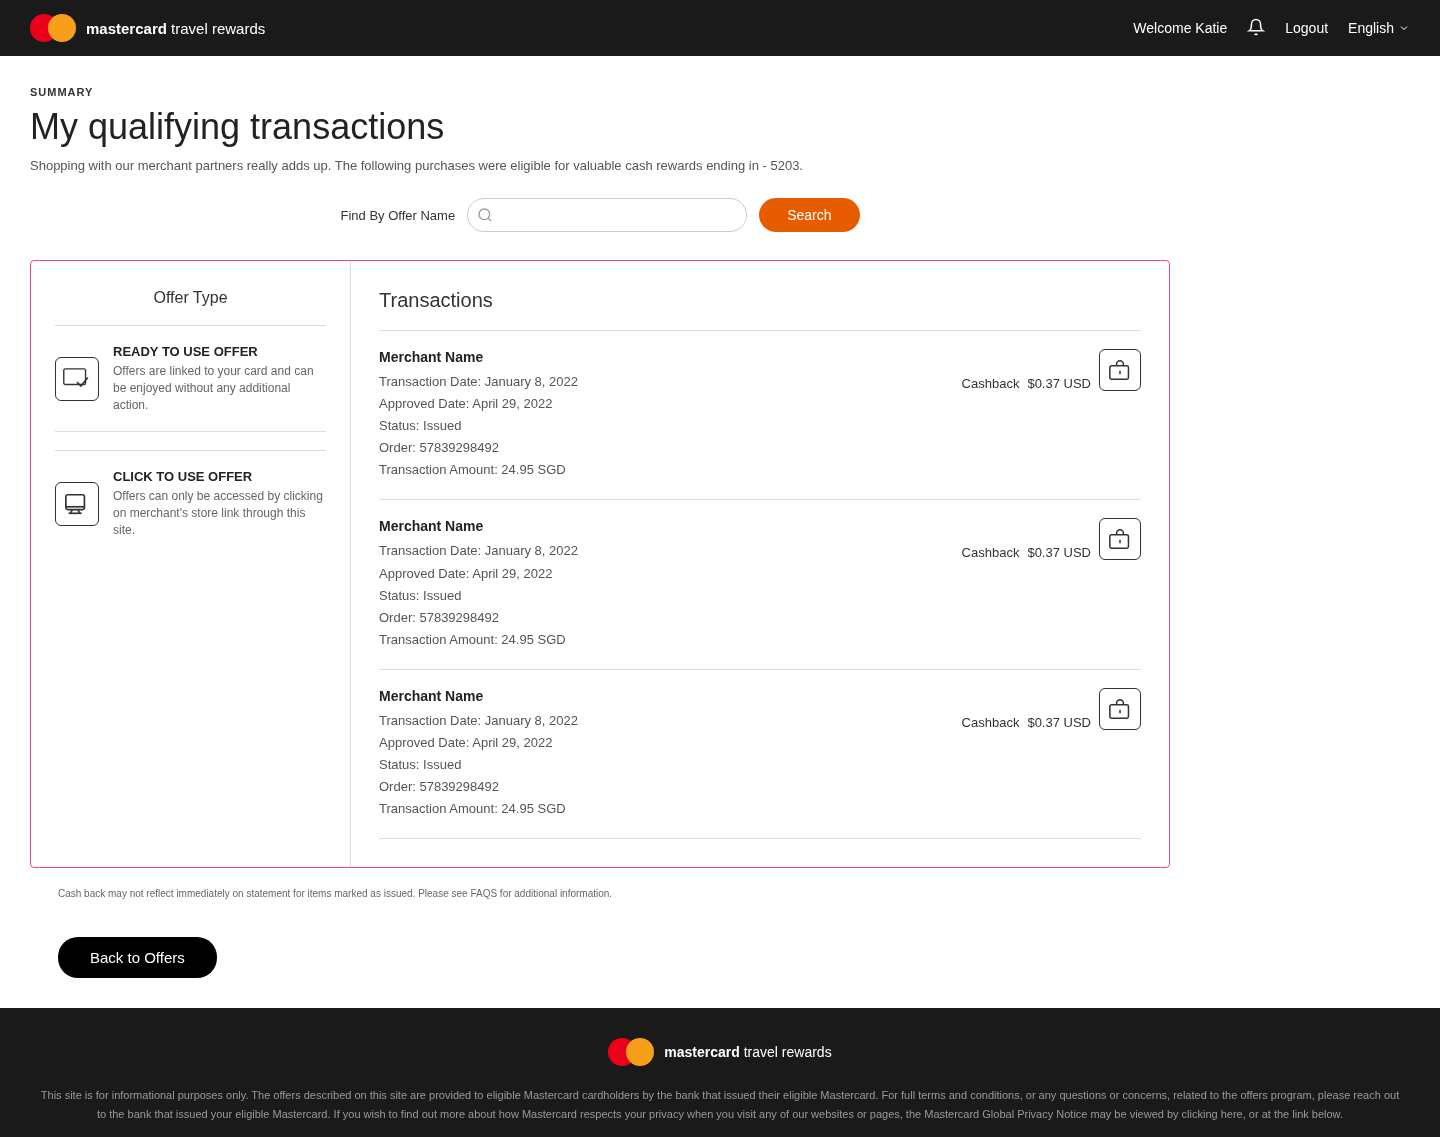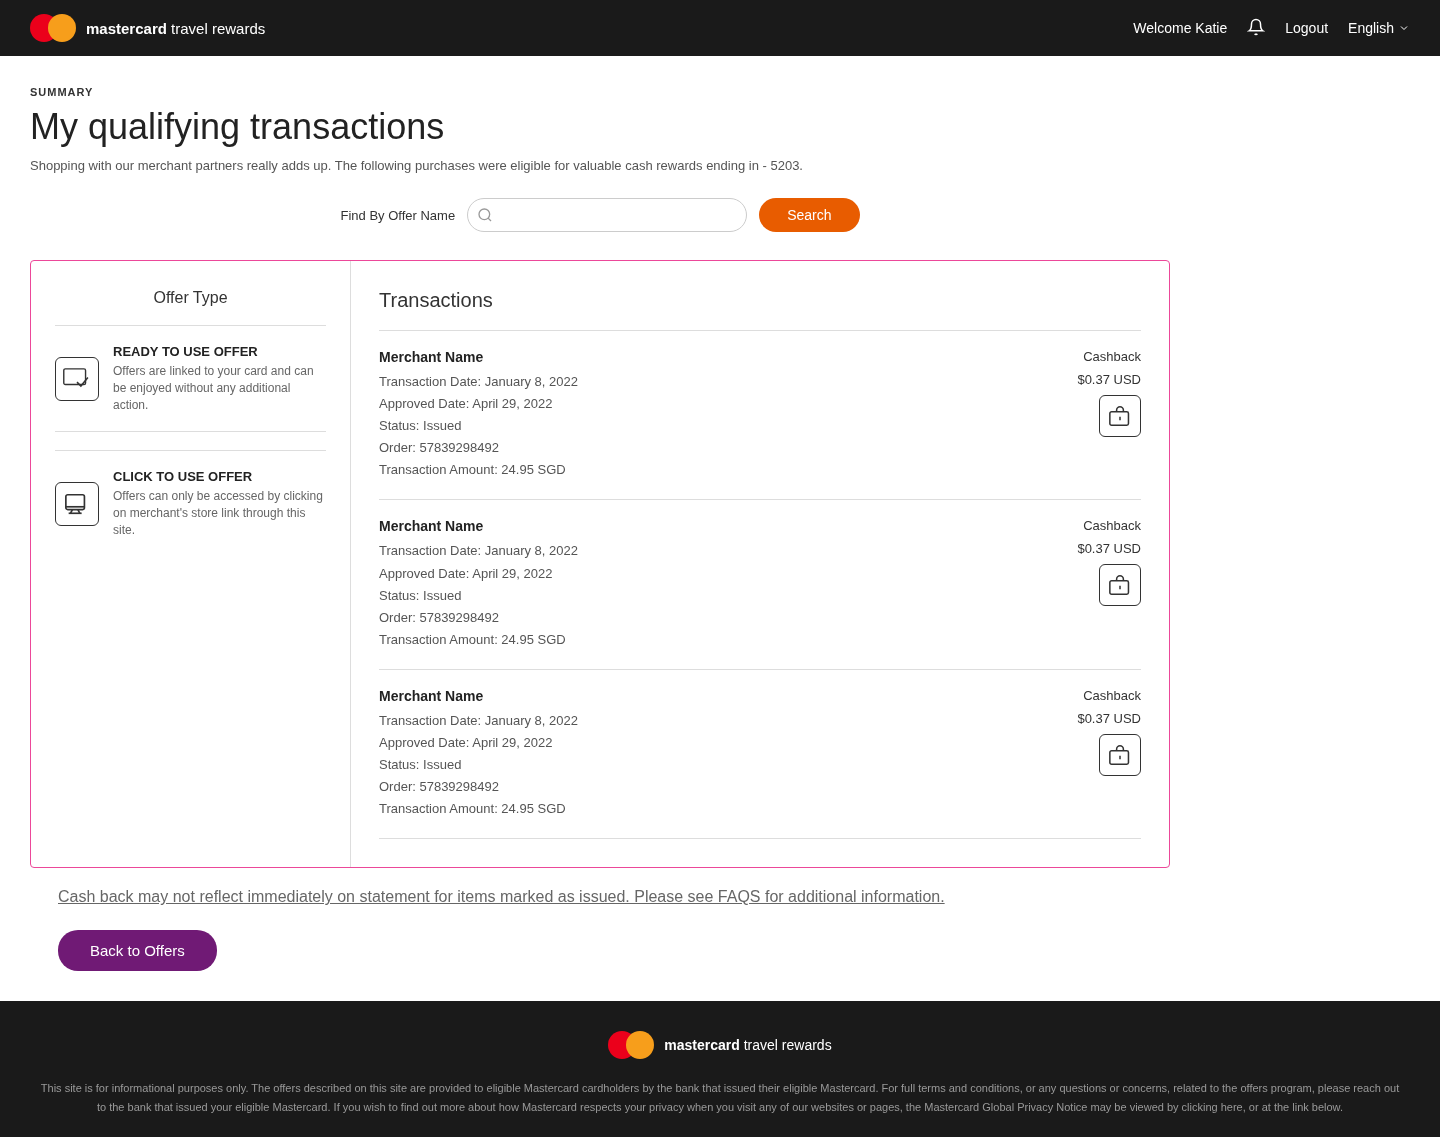--- a/index.html
+++ b/index.html
@@ -98,41 +98,40 @@
 
     .transaction-row {
       display: flex;
       justify-content: space-between;
       align-items: flex-start;
       padding: 18px 0;
       border-bottom: 1px solid #ddd;
     }
     .trans-left h4 { font-size: 14px; font-weight: 600; margin-bottom: 6px; color: #222; }
     .trans-left p { font-size: 13px; color: #555; line-height: 1.7; }
-    .trans-right { display: flex; flex-direction: column; align-items: flex-end; gap: 8px; }
+    .trans-right { display: flex; align-items: flex-end; gap: 8px; }
     .trans-cashback-label { font-size: 13px; color: #333; text-align: right; }
     .trans-cashback-amount { font-size: 13px; color: #333; font-weight: 500; text-align: right; }
     .trans-icon-box {
       width: 42px; height: 42px;
       border: 1.5px solid #333;
       border-radius: 6px;
       display: flex; align-items: center; justify-content: center;
     }
 
     .cashback-note {
-      font-size: 16px;
+      font-size: 10px;
       color: #666;
-      margin: 16px 0 24px 0;
+      margin: 16px 0 38px 0;
       padding: 0 28px;
-      text-decoration: underline;
     }
 
     .back-btn {
       display: inline-block;
-      background: #701a75;
+      background: #000000;
       color: #fff;
       border: none;
       border-radius: 20px;
       padding: 12px 32px;
       font-size: 15px;
       cursor: pointer;
       margin-left: 28px;
       margin-bottom: 30px;
       font-weight: 500;
     }

